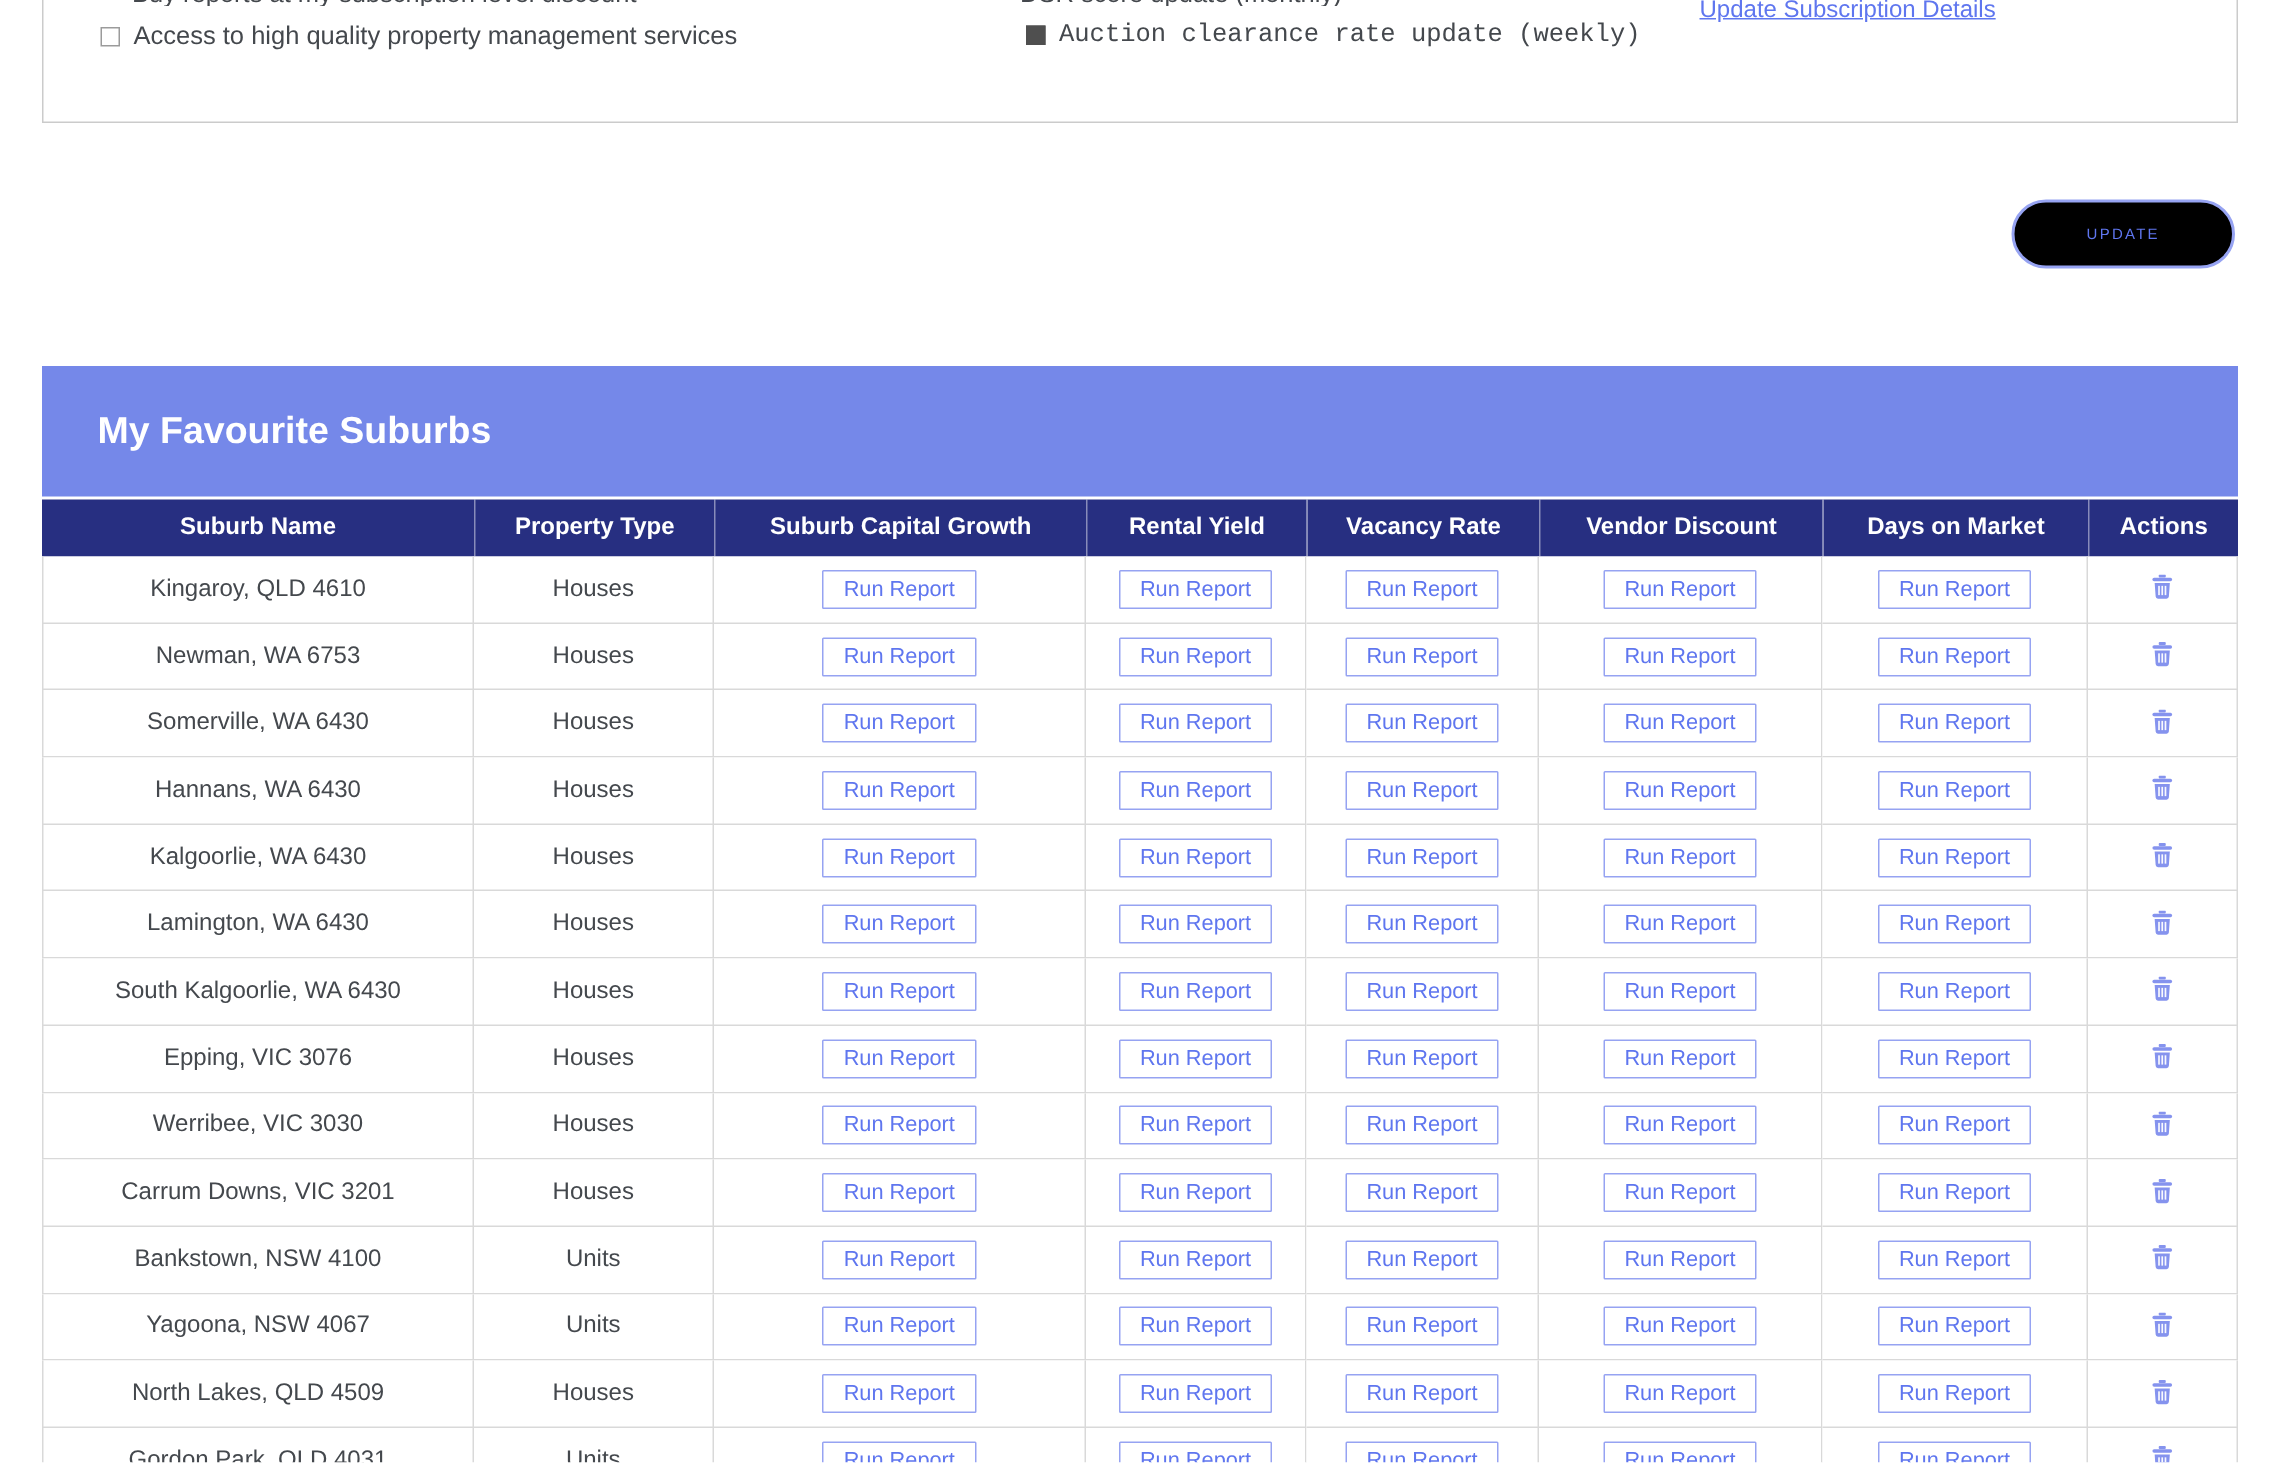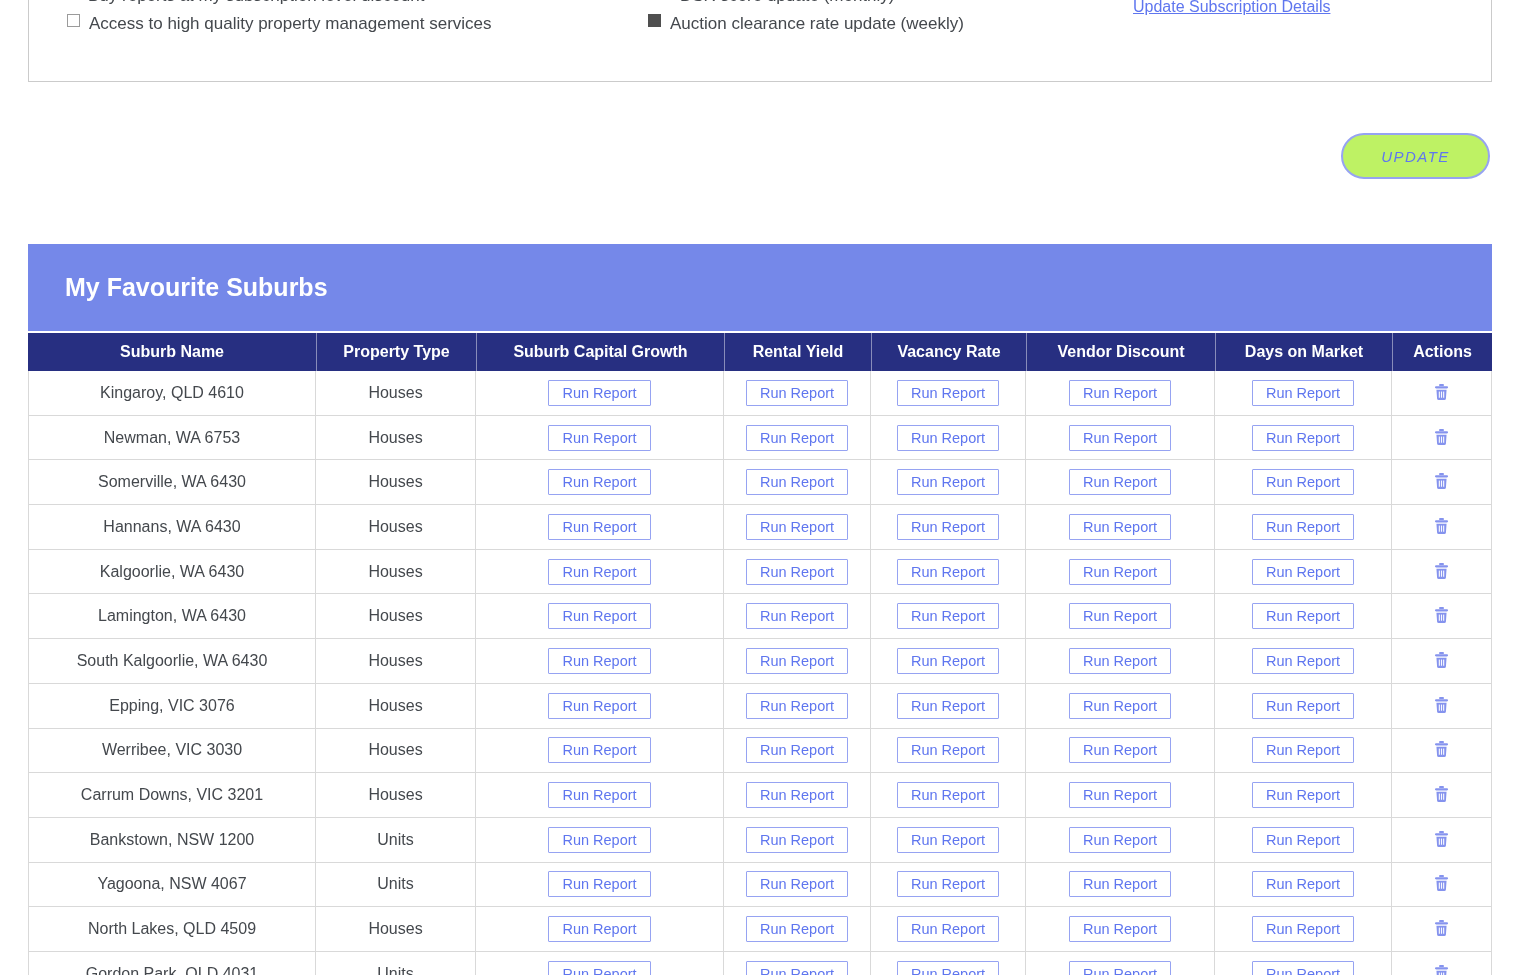--- a/index.html
+++ b/index.html
@@ -7,35 +7,35 @@
     font-family:"Liberation Sans", sans-serif; }
   .page { position:relative; width:1525px; height:975px; background:#fff; overflow:hidden; }
 
   
   .subscription-card { position:absolute; left:28px; top:-62px; width:1464px; height:144px;
     background:#fff; border:1px solid #cbcbcb; }
   .cutoff-frag { position:absolute; top:0; height:4px; overflow:hidden; color:var(--text-dark); }
   .cutoff-frag span { display:block; margin-top:-14px; font-size:17px; white-space:nowrap; }
   .cutoff-left { left:88px; width:420px; }
   .cutoff-right { left:680px; width:420px; }
-  .option { position:absolute; top:14px; display:flex; align-items:flex-start; gap:9px;
+  .option { position:absolute; top:14px; display:flex; align-items:center; gap:9px;
     font-size:17px; color:var(--text-dark); }
   .option-left { left:67px; }
-  .option-right { left:648px; }
+  .option-right { left:684px;font-family:Liberation Mono, monospace; }
   .checkbox { width:13px; height:13px; border:1px solid #9b9b9b; background:#fff;
     display:inline-block; flex:0 0 auto; }
   .checkbox.filled { background:#4f4f4f; border-color:#4f4f4f; }
   .subscription-link { position:absolute; left:1133px; top:-2px; font-size:16px;
     color:var(--accent); text-decoration:underline; cursor:pointer; white-space:nowrap; }
 
   
   .update-btn { position:absolute; left:1341px; top:133px; width:149px; height:46px;
-    border-radius:23px; border:2px solid var(--accent-border); background:#bef264;
-    color:var(--accent); font-size:15px; letter-spacing:1.5px;
-    font-family:"Liberation Sans", sans-serif; cursor:pointer;font-style:italic; }
+    border-radius:23px; border:2px solid var(--accent-border); background:#000000;
+    color:var(--accent); font-size:10px; letter-spacing:1.5px;
+    font-family:"Liberation Sans", sans-serif; cursor:pointer; }
 
   
   .banner { position:absolute; left:28px; top:228px; width:1464px; height:87px;
     background:var(--banner);margin-top:16px; }
   .banner h2 { padding-left:37px; line-height:87px; font-size:25px; font-weight:700; color:#fff; }
 
   
   .fav-table { position:absolute; left:28px; top:333px; width:1464px;
     border-collapse:separate; border-spacing:0; table-layout:fixed; }
   .col-1{width:288px}.col-2{width:160px}.col-3{width:248px}.col-4{width:147px}
@@ -272,21 +272,21 @@
           <td><button class="delete-btn"><svg viewBox="0 0 16 18" width="15" height="17">
                 <rect x="5.5" y="0" width="5" height="2" rx="0.6" fill="#8593ee"></rect>
                 <rect x="1" y="2.3" width="14" height="2.4" rx="1.2" fill="#8593ee"></rect>
                 <path d="M2.6 6 H13.4 L12.7 15.6 A1.7 1.7 0 0 1 11 17.1 H5 A1.7 1.7 0 0 1 3.3 15.6 Z" fill="#8593ee"></path>
                 <rect x="5.1" y="8" width="1.2" height="6.6" fill="#ffffff" opacity="0.95"></rect>
                 <rect x="7.4" y="8" width="1.2" height="6.6" fill="#ffffff" opacity="0.95"></rect>
                 <rect x="9.7" y="8" width="1.2" height="6.6" fill="#ffffff" opacity="0.95"></rect>
               </svg></button></td>
         </tr>
         <tr>
-          <td>Bankstown, NSW 1200</td>
+          <td>Bankstown, NSW 4100</td>
           <td>Units</td>
           <td><button class="run-report-btn">Run Report</button></td>
           <td><button class="run-report-btn">Run Report</button></td>
           <td><button class="run-report-btn">Run Report</button></td>
           <td><button class="run-report-btn">Run Report</button></td>
           <td><button class="run-report-btn">Run Report</button></td>
           <td><button class="delete-btn"><svg viewBox="0 0 16 18" width="15" height="17">
                 <rect x="5.5" y="0" width="5" height="2" rx="0.6" fill="#8593ee"></rect>
                 <rect x="1" y="2.3" width="14" height="2.4" rx="1.2" fill="#8593ee"></rect>
                 <path d="M2.6 6 H13.4 L12.7 15.6 A1.7 1.7 0 0 1 11 17.1 H5 A1.7 1.7 0 0 1 3.3 15.6 Z" fill="#8593ee"></path>

